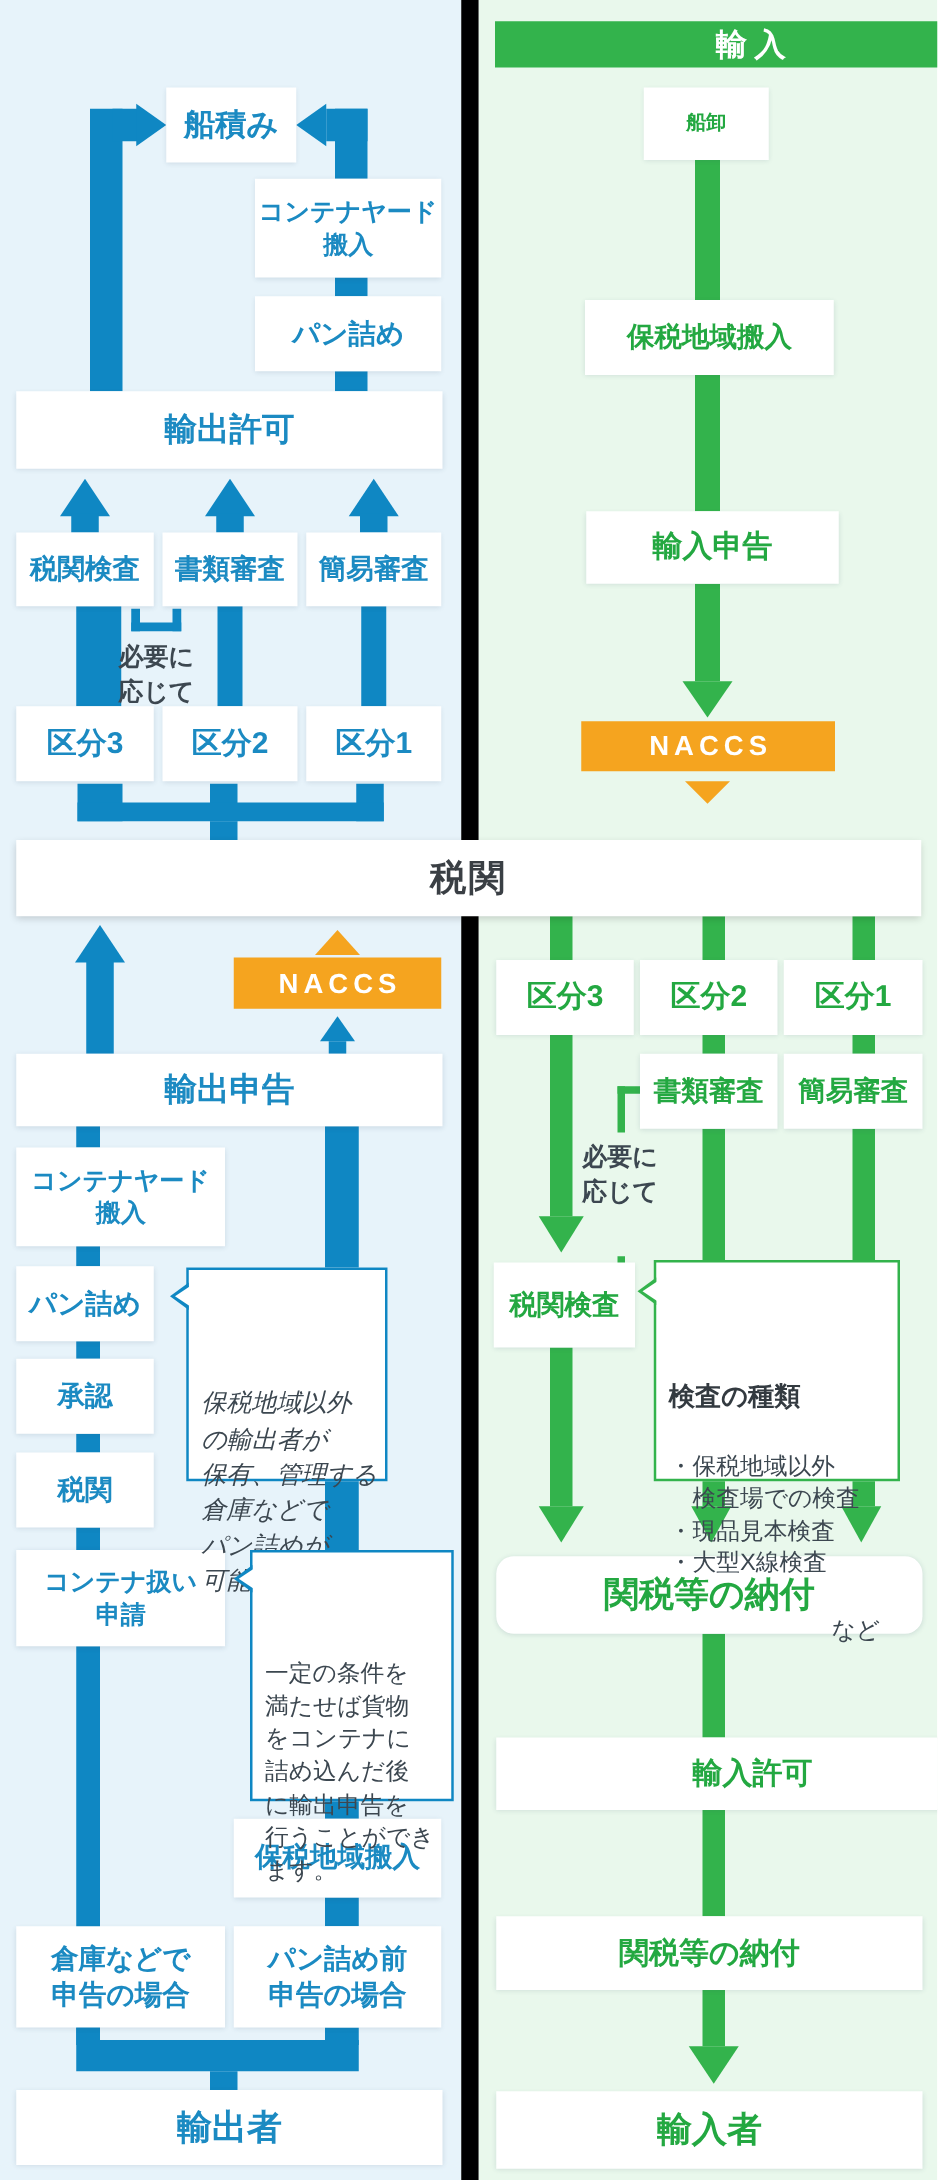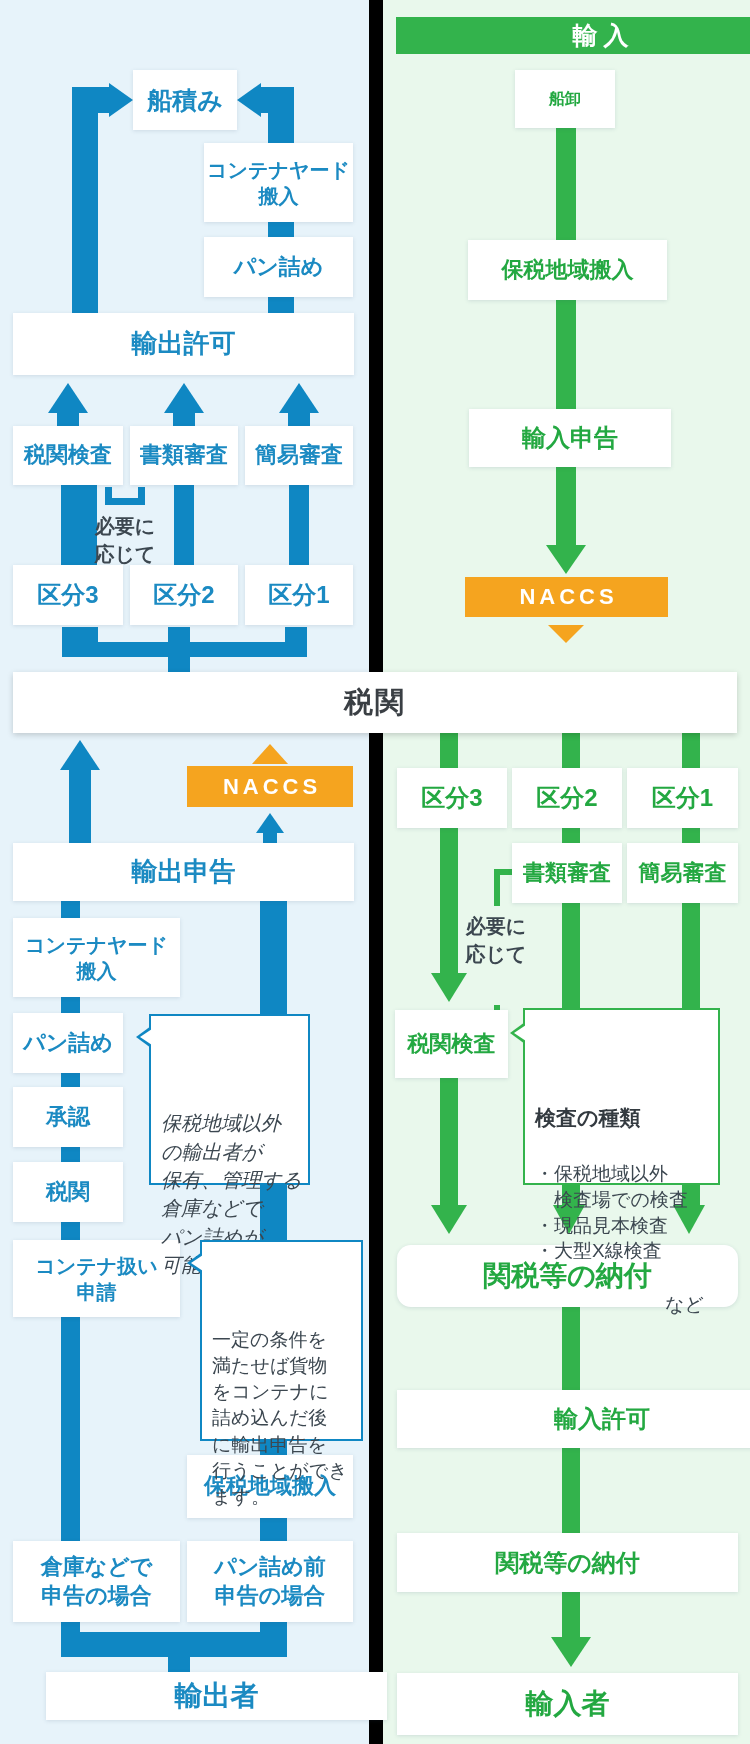--- a/index.html
+++ b/index.html
@@ -155,21 +155,21 @@
 
   <div class="box blue-t" style="left:13px;top:1541px;width:167px;height:81px;font-size:22px;">倉庫などで
 申告の場合</div>
   <div class="box blue-t" style="left:187px;top:1541px;width:166px;height:81px;font-size:22px;">パン詰め前
 申告の場合</div>
 
   <div class="shaft-b" style="left:61px;top:1622px;width:19px;height:14px;"></div>
   <div class="shaft-b" style="left:260px;top:1622px;width:27px;height:14px;"></div>
   <div class="shaft-b" style="left:61px;top:1632px;width:226px;height:25px;"></div>
   <div class="shaft-b" style="left:168px;top:1657px;width:22px;height:15px;"></div>
-  <div class="box blue-t" style="left:13px;top:1672px;width:341px;height:48px;font-size:28px;margin-left:33px;">輸出者</div>
+  <div class="box blue-t" style="left:13px;top:1672px;width:341px;height:60px;font-size:28px;">輸出者</div>
 
   <div class="hdr" style="left:396px;top:17px;width:409px;background:var(--green);">輸入</div>
 
   <div class="box green-t" style="left:515px;top:70px;width:100px;height:58px;font-size:16px;">船卸</div>
   <div class="shaft-g" style="left:556px;top:128px;width:20px;height:112px;"></div>
   <div class="box green-t" style="left:468px;top:240px;width:199px;height:60px;font-size:22px;">保税地域搬入</div>
   <div class="shaft-g" style="left:556px;top:300px;width:20px;height:109px;"></div>
   <div class="box green-t" style="left:469px;top:409px;width:202px;height:58px;font-size:24px;">輸入申告</div>
   <div class="shaft-g" style="left:556px;top:467px;width:20px;height:78px;"></div>
   <div class="tri ah-down-g" style="left:546px;top:545px;border-left-width:20px;border-right-width:20px;"></div>

